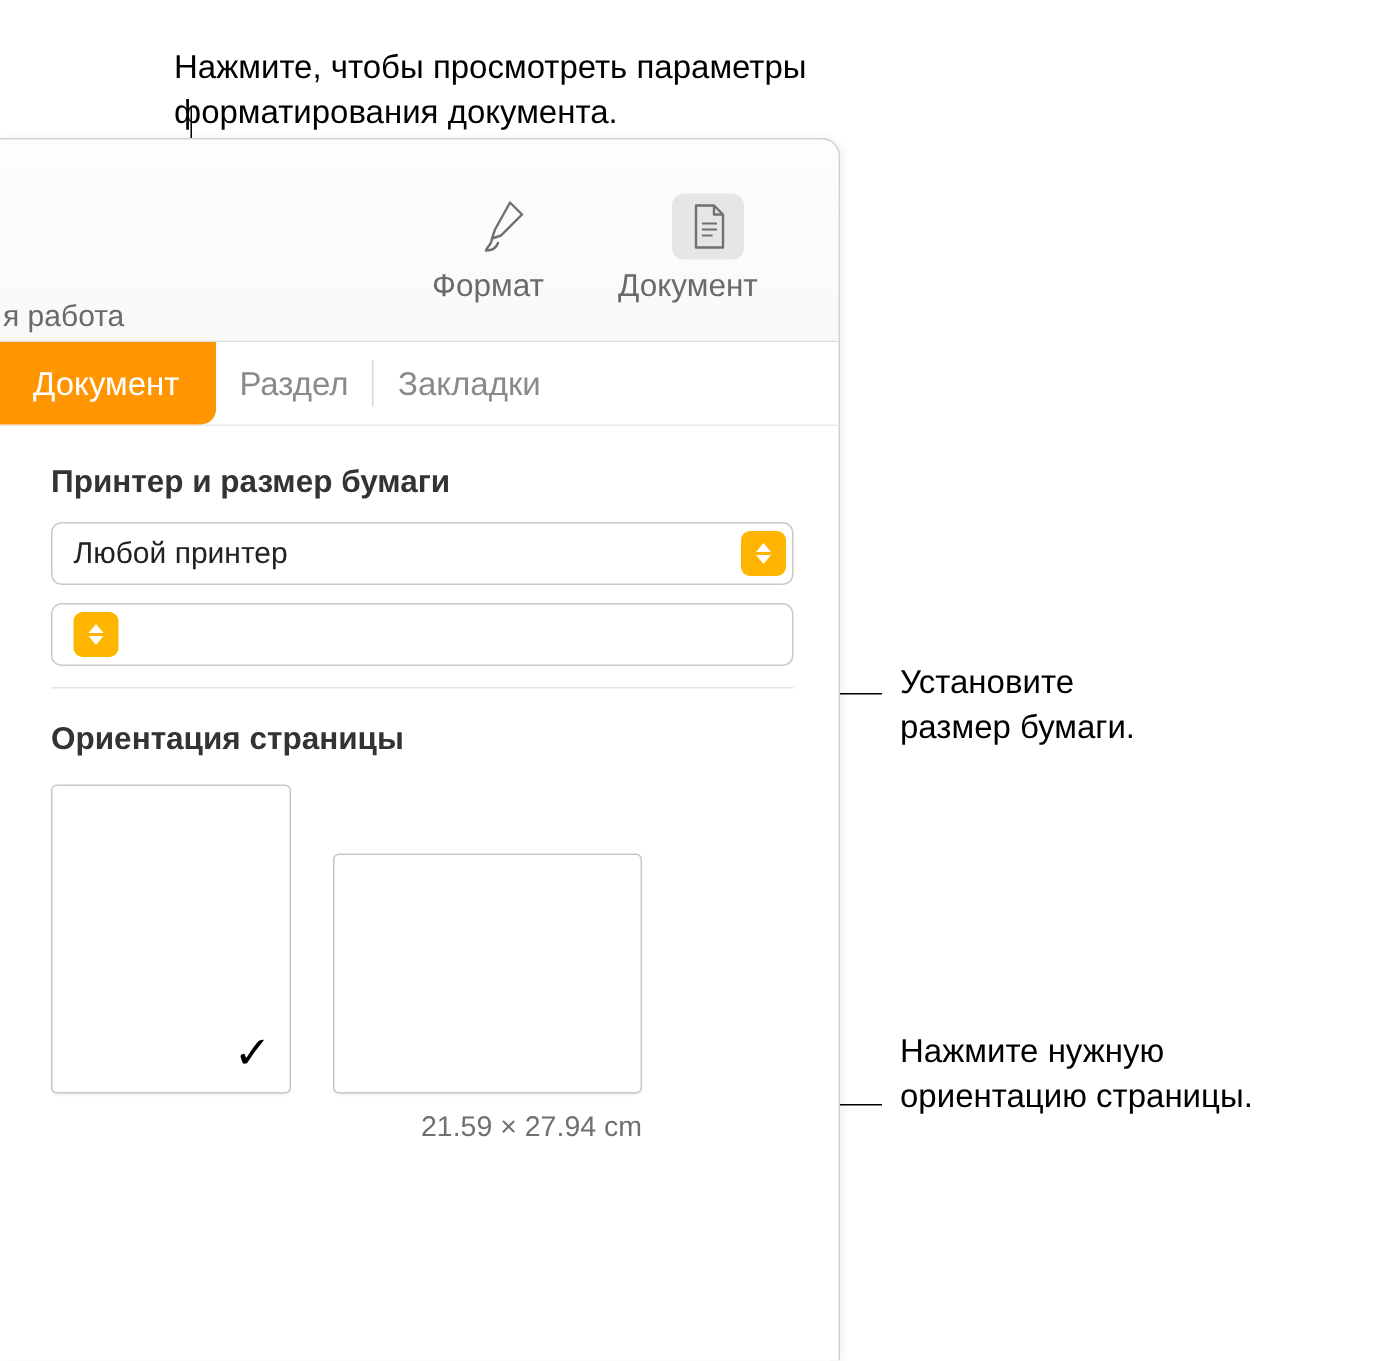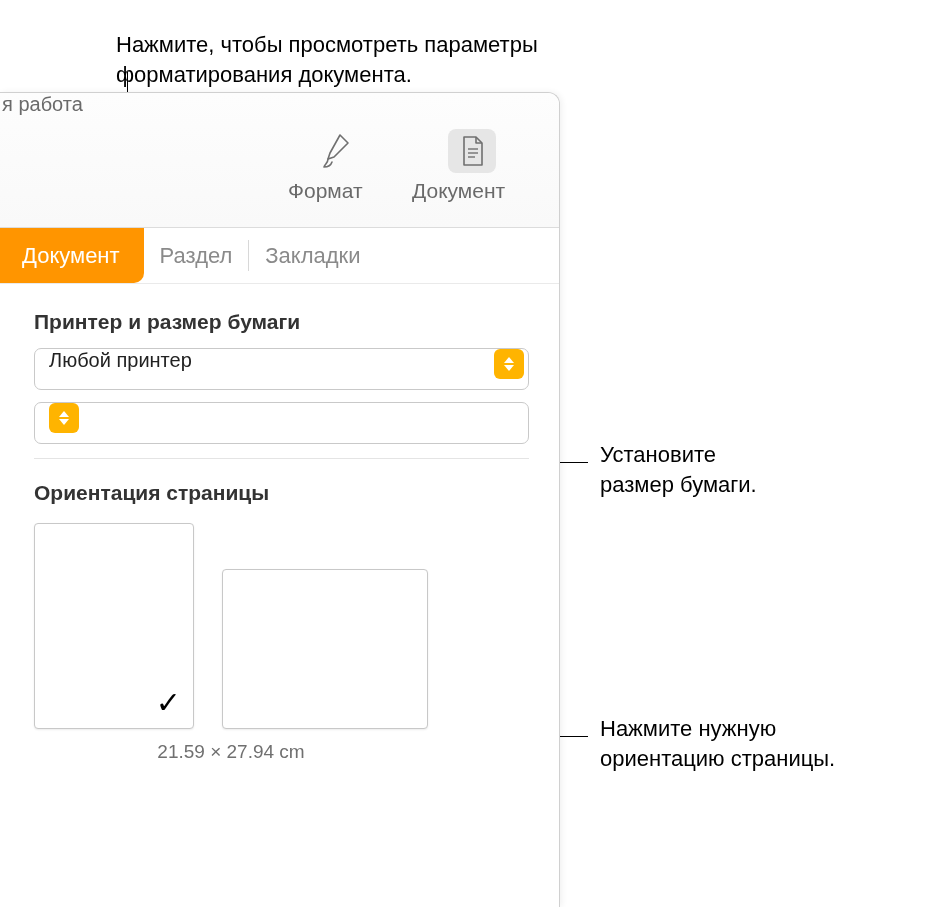--- a/index.html
+++ b/index.html
@@ -60,20 +60,21 @@
   .toolbar-left-clip {
     position: absolute;
     left: 0;
     top: 0;
     bottom: 0;
     width: 115px;
     overflow: hidden;
     color: #6a6a6a;
     font-size: 20px;
     display: flex;
+    align-items: flex-end;
     padding-bottom: 4px;
     padding-left: 2px;
     white-space: nowrap;
   }
   .tabs {
     height: 56px;
     display: flex;
     align-items: stretch;
     border-bottom: 1px solid #eaeaea;
   }
@@ -108,21 +109,21 @@
     color: #333;
     margin-bottom: 14px;
   }
   .dropdown {
     width: 100%;
     height: 42px;
     border: 1px solid #c9c9c9;
     border-radius: 7px;
     background: #ffffff;
     display: flex;
-    align-items: flex-start;
+    align-items: center;
     padding: 0 4px 0 14px;
     margin-bottom: 12px;
     font-size: 20px;
     color: #222;
     position: relative;
     cursor: pointer;
   }
   .dropdown .dd-text { flex: 1; }
   .dd-btn {
     width: 30px;
@@ -169,39 +170,39 @@
   .orient-portrait { width: 160px; height: 206px; }
   .orient-landscape { width: 206px; height: 160px; }
   .checkmark {
     position: absolute;
     right: 12px;
     bottom: 8px;
     font-size: 30px;
     color: #000;
   }
   .dims {
-    text-align: center;
+    text-align: right;
     font-size: 19px;
     color: #707070;
     margin-top: 12px;
     width: 394px;
   }
 </style>
 </head>
 <body>
 
 <div class="callout" style="left:116px; top:6px; width:500px; white-space:pre-line;margin-top:24px;">Нажмите, чтобы просмотреть параметры
 форматирования документа.</div>
 <div class="callout-line" style="left:127px; top:72px; width:1px; height:178px;"></div>
 
 <div class="callout" style="left:600px; top:440px; white-space:pre-line;">Установите
 размер бумаги.</div>
 <div class="callout-line" style="left:543px; top:462px; width:45px; height:1px;"></div>
 
-<div class="callout" style="left:600px; top:714px; white-space:pre-line;">Нажмите нужную
+<div class="callout" style="left:600px; top:686px; white-space:pre-line;">Нажмите нужную
 ориентацию страницы.</div>
 <div class="callout-line" style="left:446px; top:736px; width:142px; height:1px;"></div>
 
 <div class="panel">
 
   <div class="toolbar">
     <div class="toolbar-left-clip">
       <span>я работа</span>
     </div>
 

